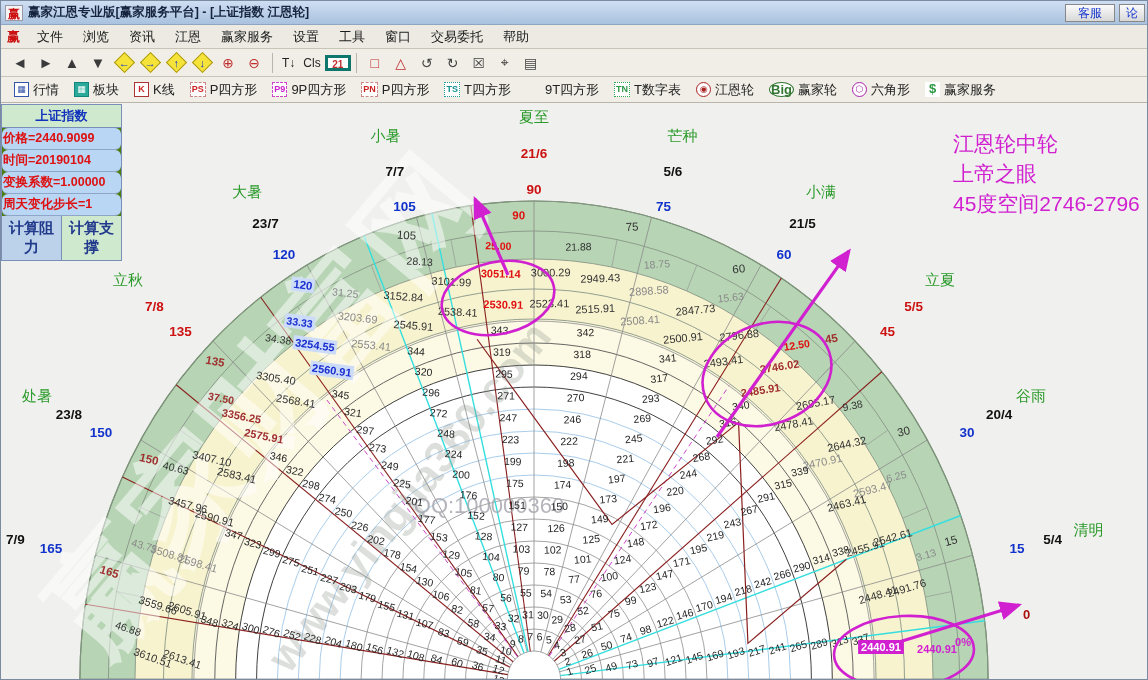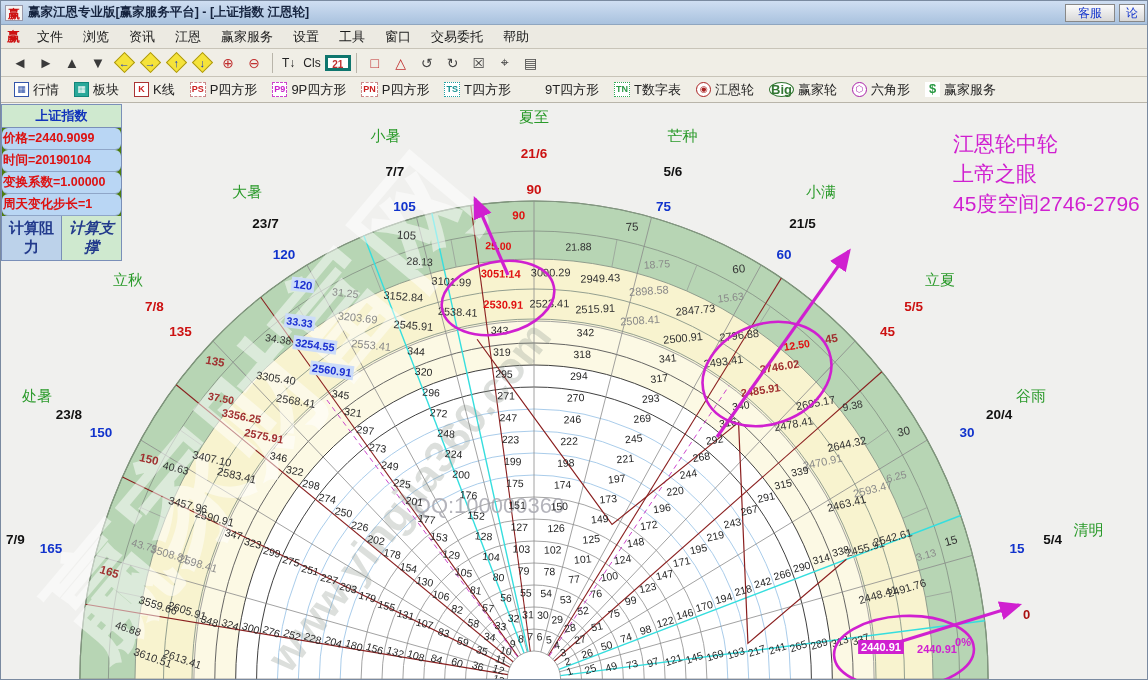--- a/index.html
+++ b/index.html
@@ -64,21 +64,21 @@
   .infopanel { position:absolute; top:103px; left:0; width:121px; z-index:5;
     border:1px solid #7a8fb8; background:#4d7c0f; }
   .ip-title { background:#cfe9cf; color:#1133bb; font-size:13px; font-weight:bold;
     text-align:center; padding:2px 0; border-bottom:1px solid #7a8fb8; }
   .ip-row { background:#b9d6f4; color:#dd1111; font-size:12.5px; font-weight:bold;
     padding:2px 1px; border-bottom:1px solid #8fa6c8; white-space:nowrap; overflow:hidden;border-radius:6px; }
   .ip-btns { display:flex; }
   .ip-btn { flex:1; font-size:15px; font-weight:bold; color:#223a8c; text-align:center;
     padding:3px 0; border-right:1px solid #7a8fb8; }
   .ip-btn.resist { background:#bcd2ea; }
-  .ip-btn.support { background:#cfe9cf; border-right:none;font-style:italic; }
+  .ip-btn.support { background:#cfe9cf; border-right:none; }
 
   .chart-area { position:absolute; top:102px; left:0; width:1148px; height:578px; background:#f0f0ee; }
   svg text { font-family:"Liberation Sans","DejaVu Sans",sans-serif; }
 </style>
 </head>
 <body>
 
 <div class="window">
 
   <div class="titlebar">

